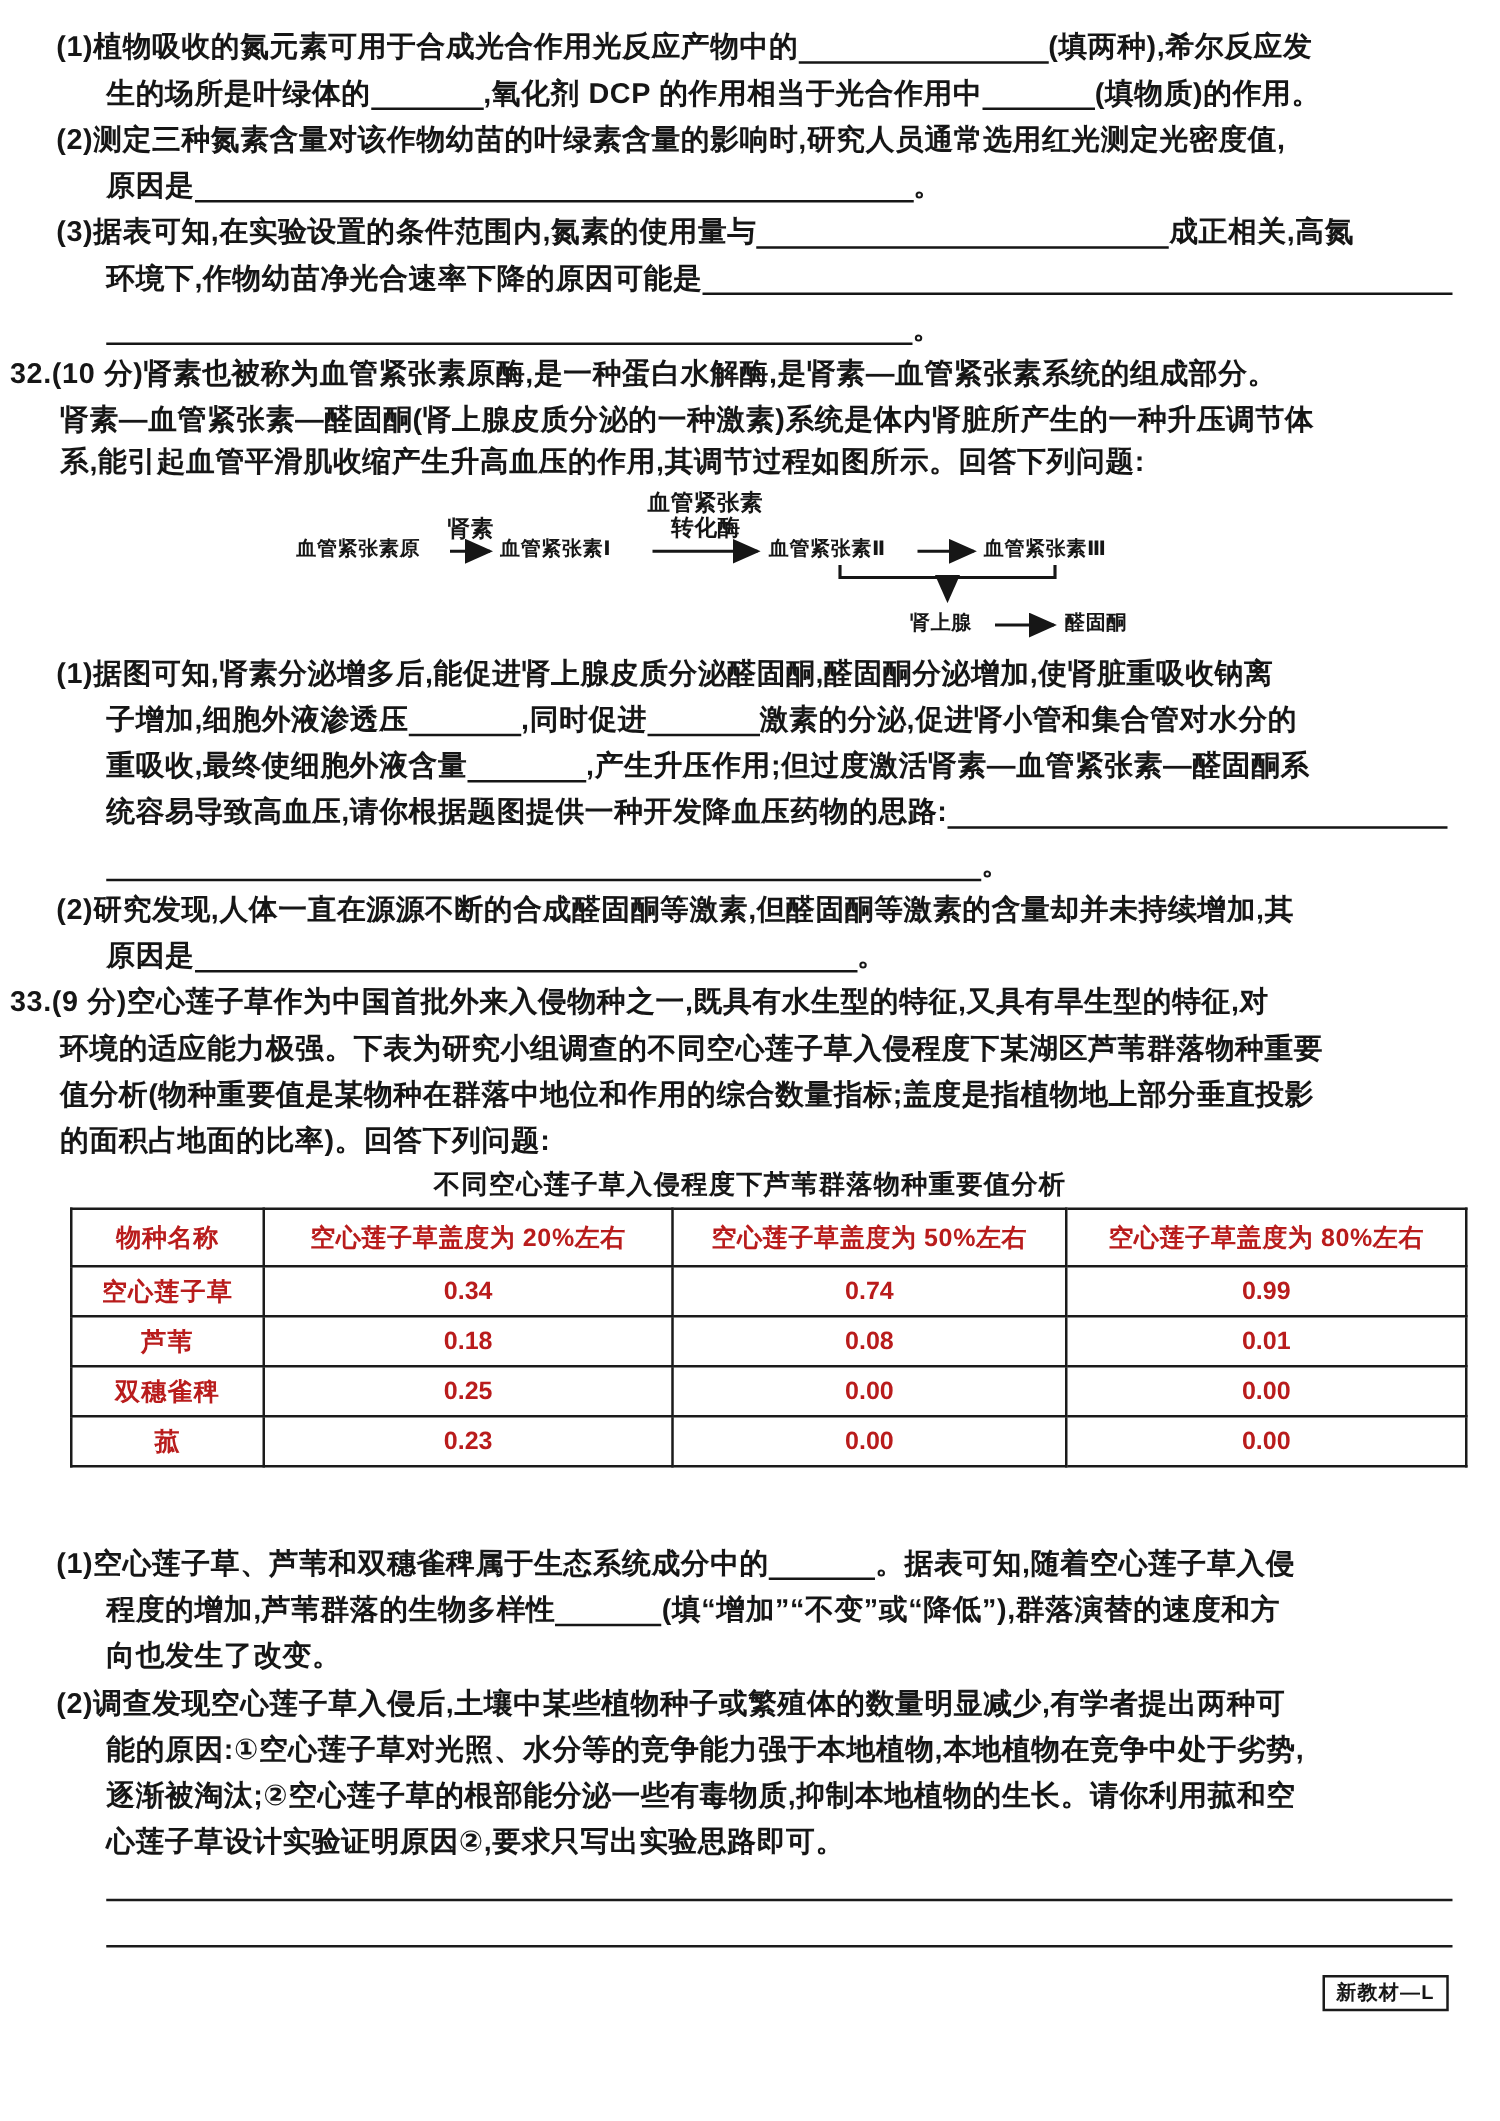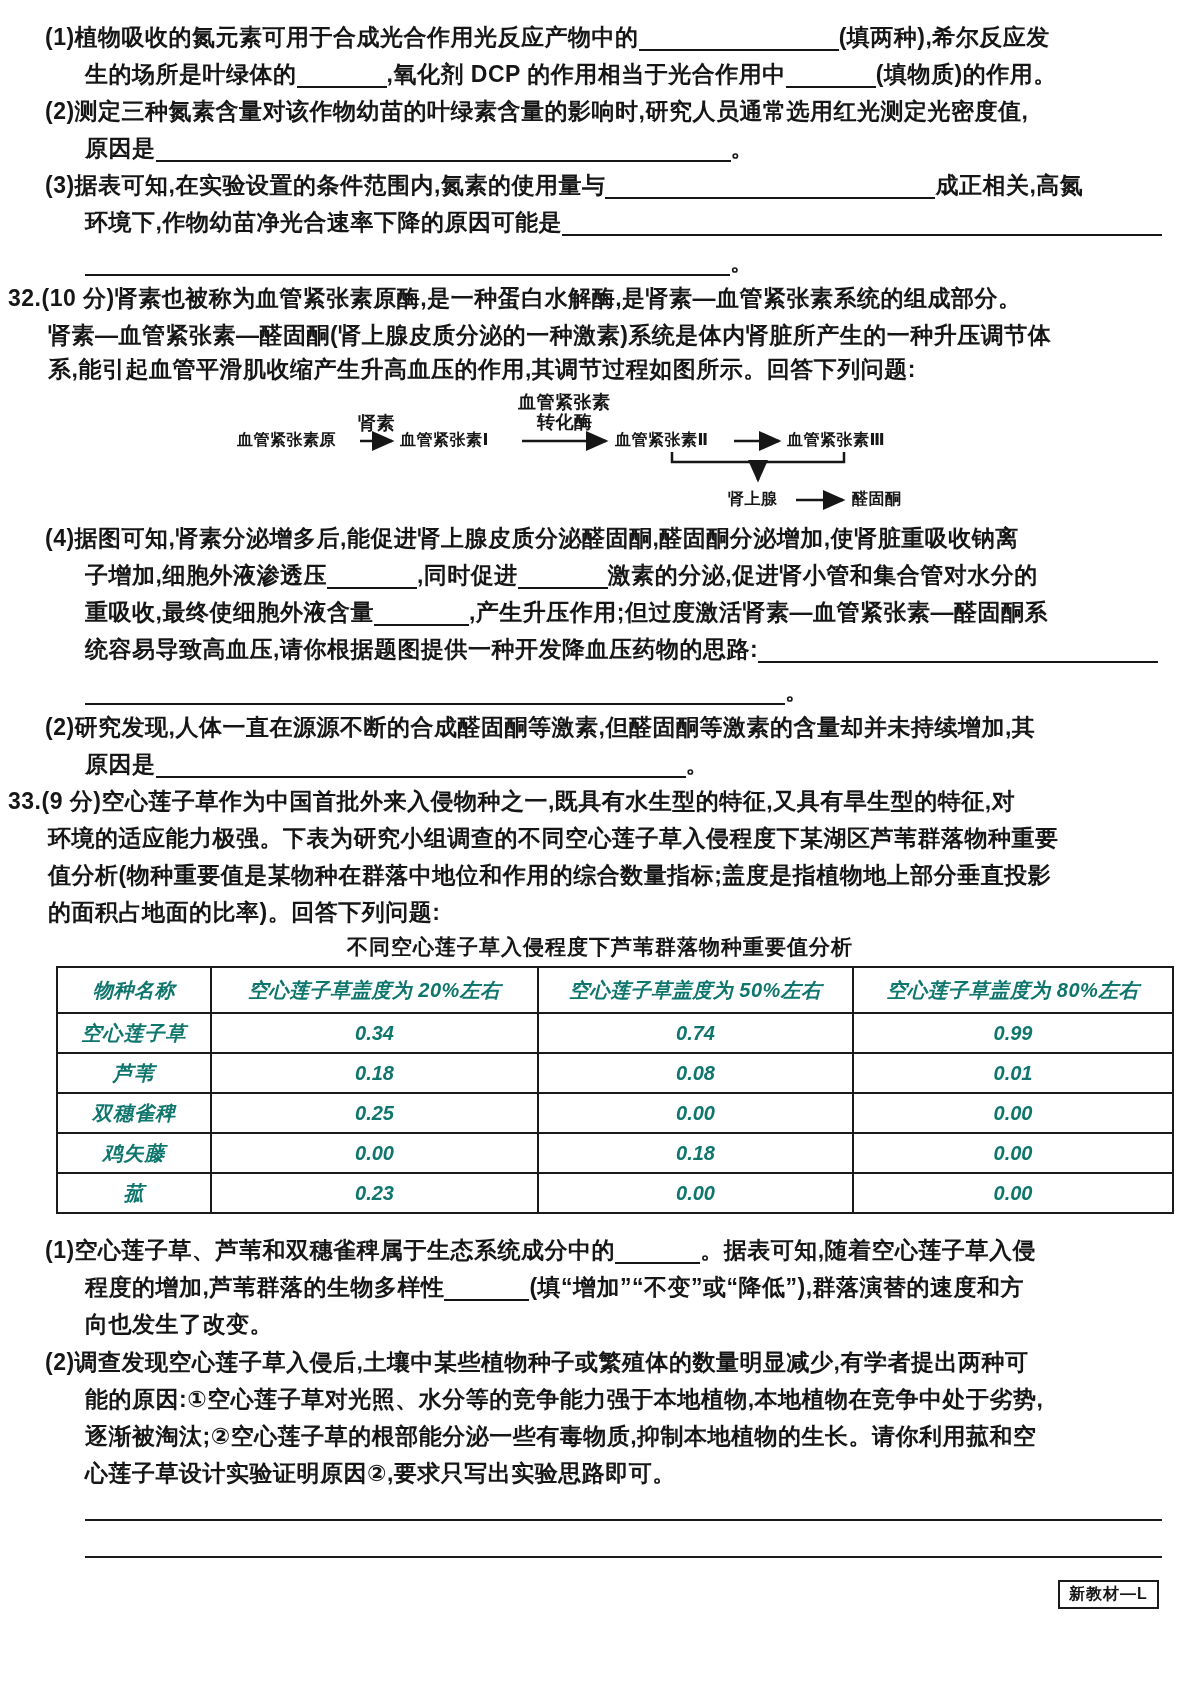--- a/index.html
+++ b/index.html
@@ -21,21 +21,21 @@
   .diagram{position:absolute;left:0;top:390px;width:1200px;height:130px;}
   .d-svg{position:absolute;left:0;top:0;}
   .d-node{position:absolute;font-size:16px;line-height:24px;white-space:nowrap;letter-spacing:0.5px;}
   .d-label{position:absolute;font-size:18px;line-height:20px;white-space:nowrap;letter-spacing:0.5px;}
   
   .table-title{position:absolute;left:0;top:933px;width:1200px;text-align:center;
     font-size:21px;letter-spacing:1px;}
   table.sp-table{
     position:absolute;left:56px;top:966px;width:1116px;
     border-collapse:collapse;table-layout:fixed;
-    font-size:20px;text-align:center;color:#0f766e;font-style:italic;
+    font-size:20px;text-align:center;color:#b91c1c;
   }
   table.sp-table th,table.sp-table td{
     border:2.5px solid #1b1b1b;padding:0;overflow:hidden;white-space:nowrap;
   }
   table.sp-table th{height:44px;font-weight:700;letter-spacing:0.5px;}
   table.sp-table td{height:38px;font-weight:600;}
   table.sp-table td.species{font-weight:700;letter-spacing:1px;}
   
   .rule{position:absolute;left:85px;width:1077px;border-top:2.5px solid #1b1b1b;}
   
@@ -84,21 +84,21 @@
       <span class="d-label" style="left:518px;top:2px">血管紧张素</span>
       <span class="d-label" style="left:537px;top:22px">转化酶</span>
       <span class="d-node" style="left:237px;top:38px">血管紧张素原</span>
       <span class="d-node" style="left:400px;top:38px">血管紧张素Ⅰ</span>
       <span class="d-node" style="left:615px;top:38px">血管紧张素Ⅱ</span>
       <span class="d-node" style="left:787px;top:38px">血管紧张素Ⅲ</span>
       <span class="d-node" style="left:728px;top:97px">肾上腺</span>
       <span class="d-node" style="left:852px;top:97px">醛固酮</span>
     </div>
 
-    <div class="line" style="left:45px;top:523px"><span>(4)据图可知,肾素分泌增多后,能促进肾上腺皮质分泌醛固酮,醛固酮分泌增加,使肾脏重吸收钠离</span></div>
+    <div class="line" style="left:45px;top:523px"><span>(1)据图可知,肾素分泌增多后,能促进肾上腺皮质分泌醛固酮,醛固酮分泌增加,使肾脏重吸收钠离</span></div>
     <div class="line" style="left:85px;top:560px"><span>子增加,细胞外液渗透压</span><span class="blank" style="width: 90px;"></span><span>,同时促进</span><span class="blank" style="width: 90px;"></span><span>激素的分泌,促进肾小管和集合管对水分的</span></div>
     <div class="line" style="left:85px;top:597px"><span>重吸收,最终使细胞外液含量</span><span class="blank" style="width: 95px;"></span><span>,产生升压作用;但过度激活肾素—血管紧张素—醛固酮系</span></div>
     <div class="line" style="left:85px;top:634px"><span>统容易导致高血压,请你根据题图提供一种开发降血压药物的思路:</span><span class="blank" style="width: 400px;"></span></div>
     <div class="line" style="left:85px;top:676px"><span class="blank" style="width: 700px;"></span><span>。</span></div>
     <div class="line" style="left:45px;top:712px"><span>(2)研究发现,人体一直在源源不断的合成醛固酮等激素,但醛固酮等激素的含量却并未持续增加,其</span></div>
     <div class="line" style="left:85px;top:749px"><span>原因是</span><span class="blank" style="width: 530px;"></span><span>。</span></div>
   </section>
 
   <section>
     <div class="line" style="left:8px;top:786px"><span>33.(9 分)空心莲子草作为中国首批外来入侵物种之一,既具有水生型的特征,又具有旱生型的特征,对</span></div>
@@ -136,26 +136,20 @@
           <td>0.08</td>
           <td>0.01</td>
         </tr>
         <tr>
           <td class="species">双穗雀稗</td>
           <td>0.25</td>
           <td>0.00</td>
           <td>0.00</td>
         </tr>
         <tr>
-          <td class="species">鸡矢藤</td>
-          <td>0.00</td>
-          <td>0.18</td>
-          <td>0.00</td>
-        </tr>
-        <tr>
           <td class="species">菰</td>
           <td>0.23</td>
           <td>0.00</td>
           <td>0.00</td>
         </tr>
       </tbody>
     </table>
 
     <div class="line" style="left:45px;top:1235px"><span>(1)空心莲子草、芦苇和双穗雀稗属于生态系统成分中的</span><span class="blank" style="width: 85px;"></span><span>。据表可知,随着空心莲子草入侵</span></div>
     <div class="line" style="left:85px;top:1272px"><span>程度的增加,芦苇群落的生物多样性</span><span class="blank" style="width: 85px;"></span><span>(填“增加”“不变”或“降低”),群落演替的速度和方</span></div>

